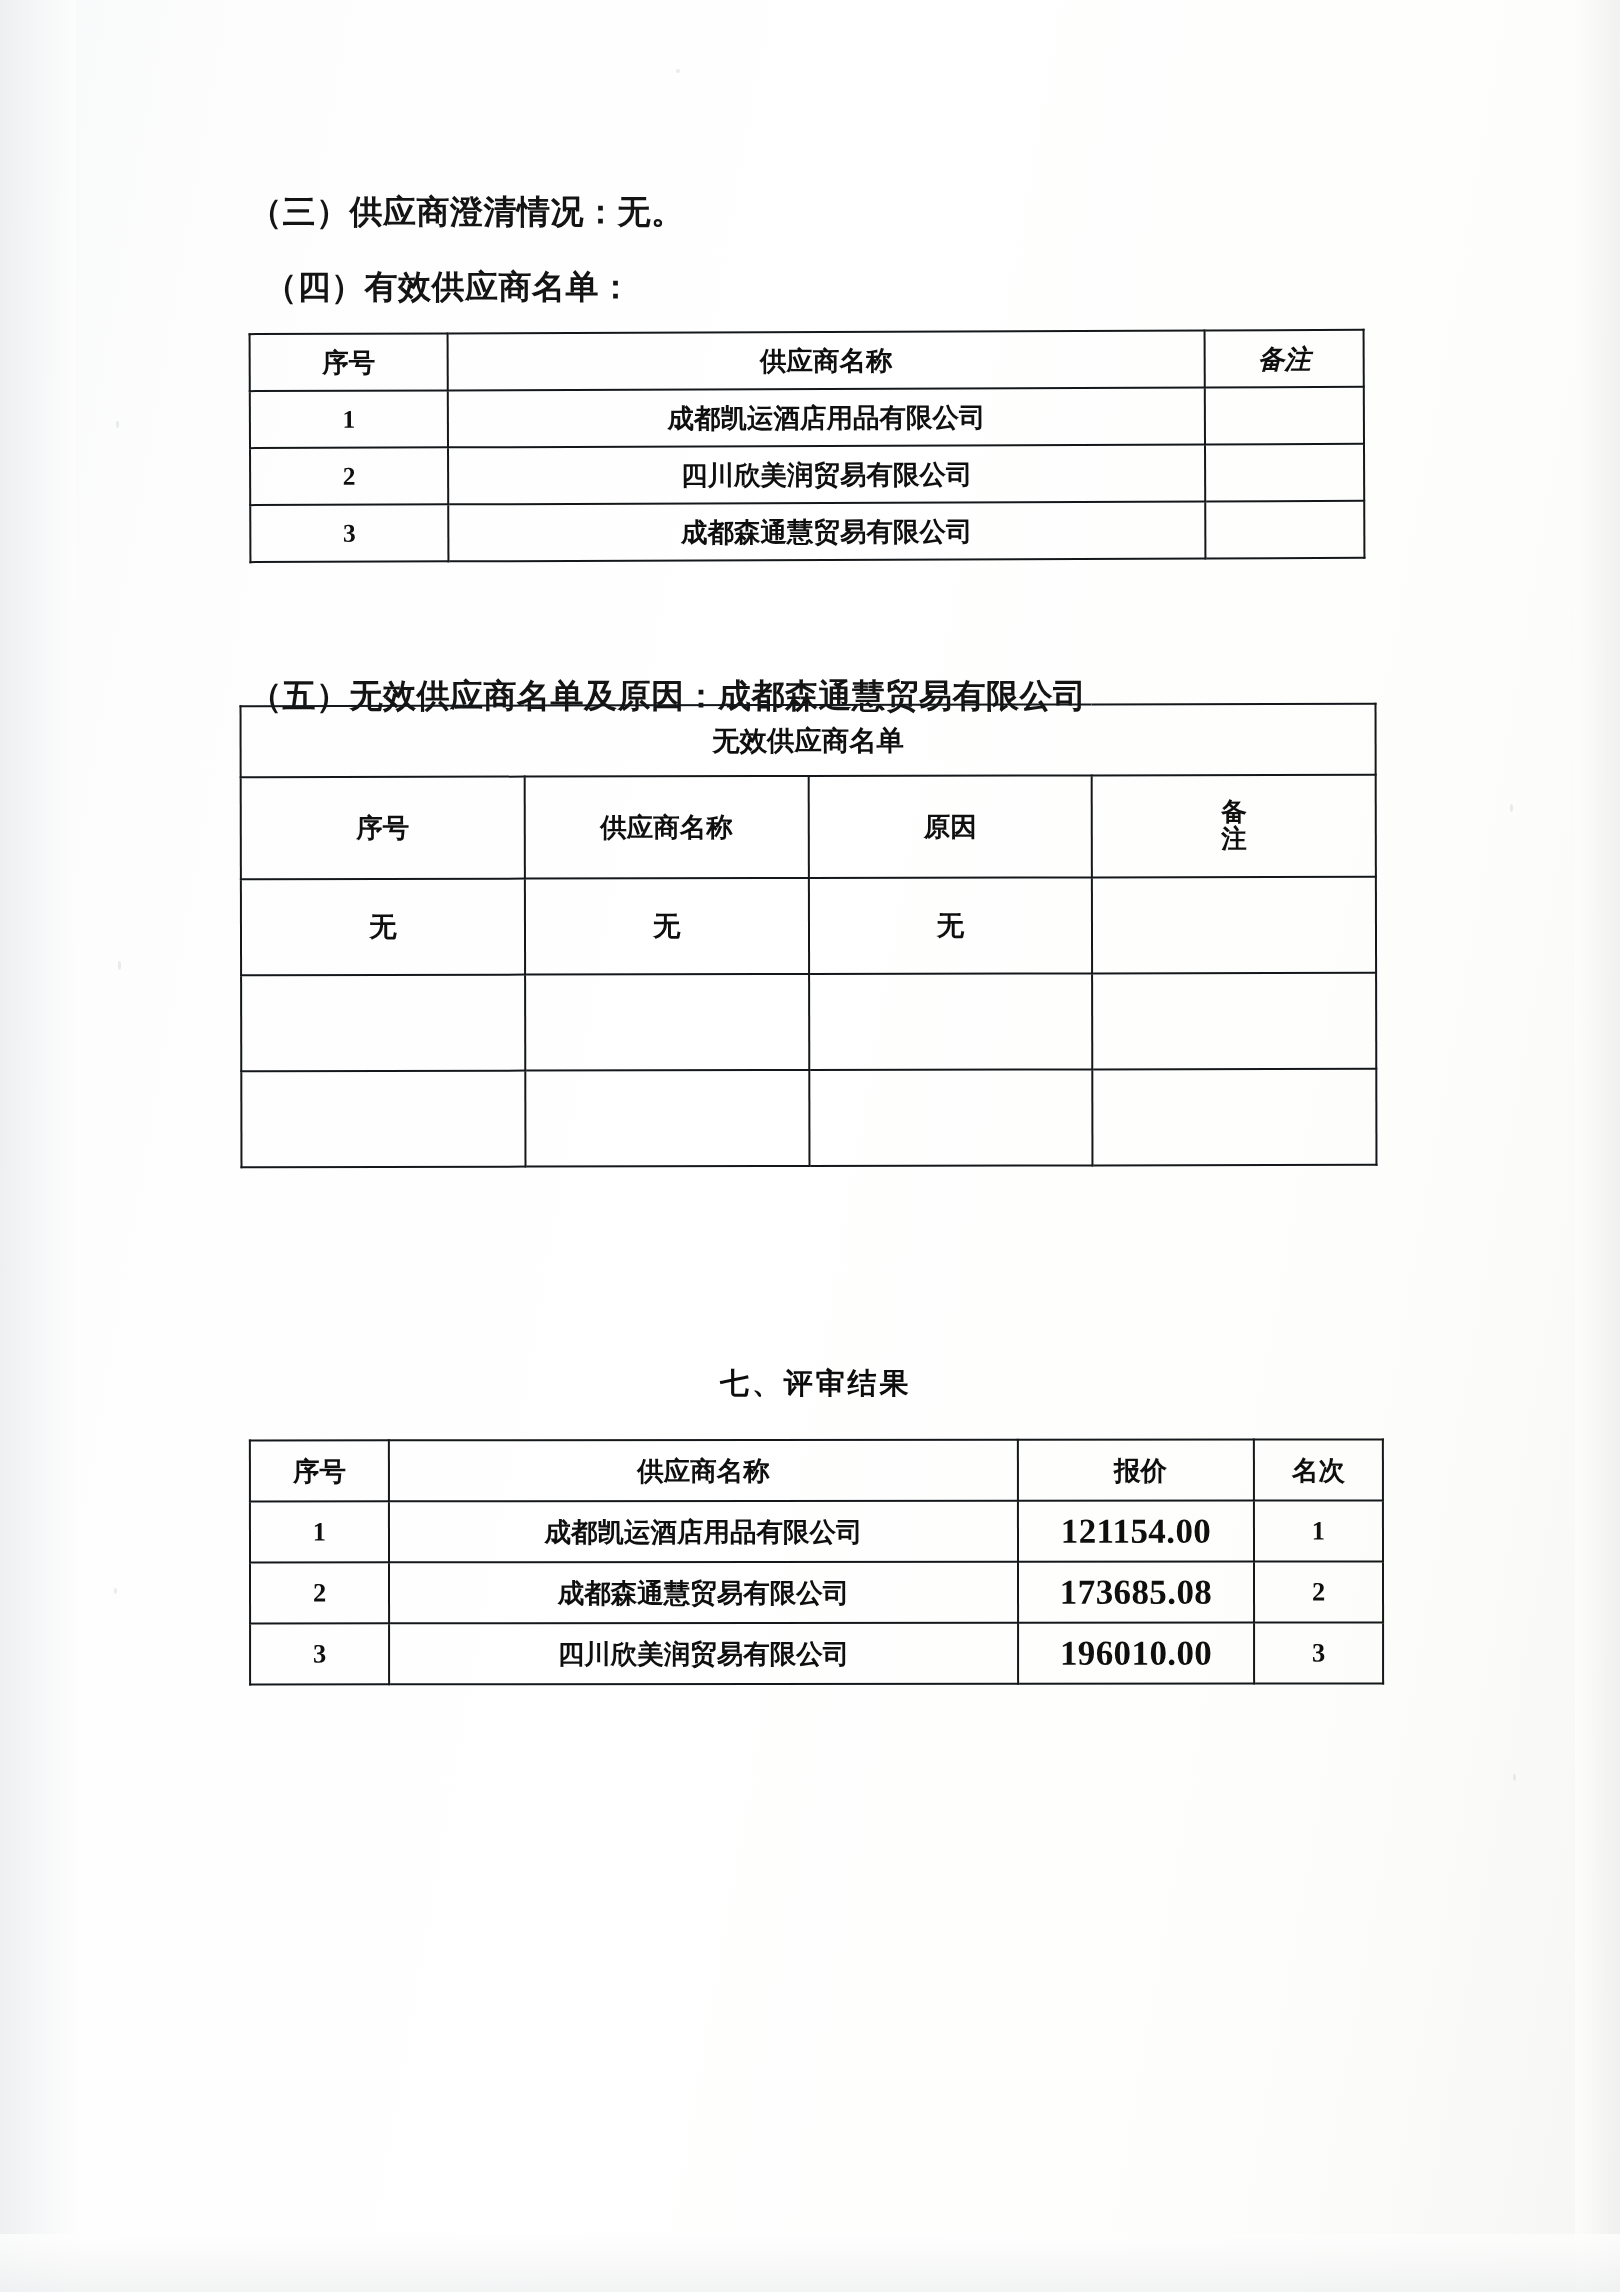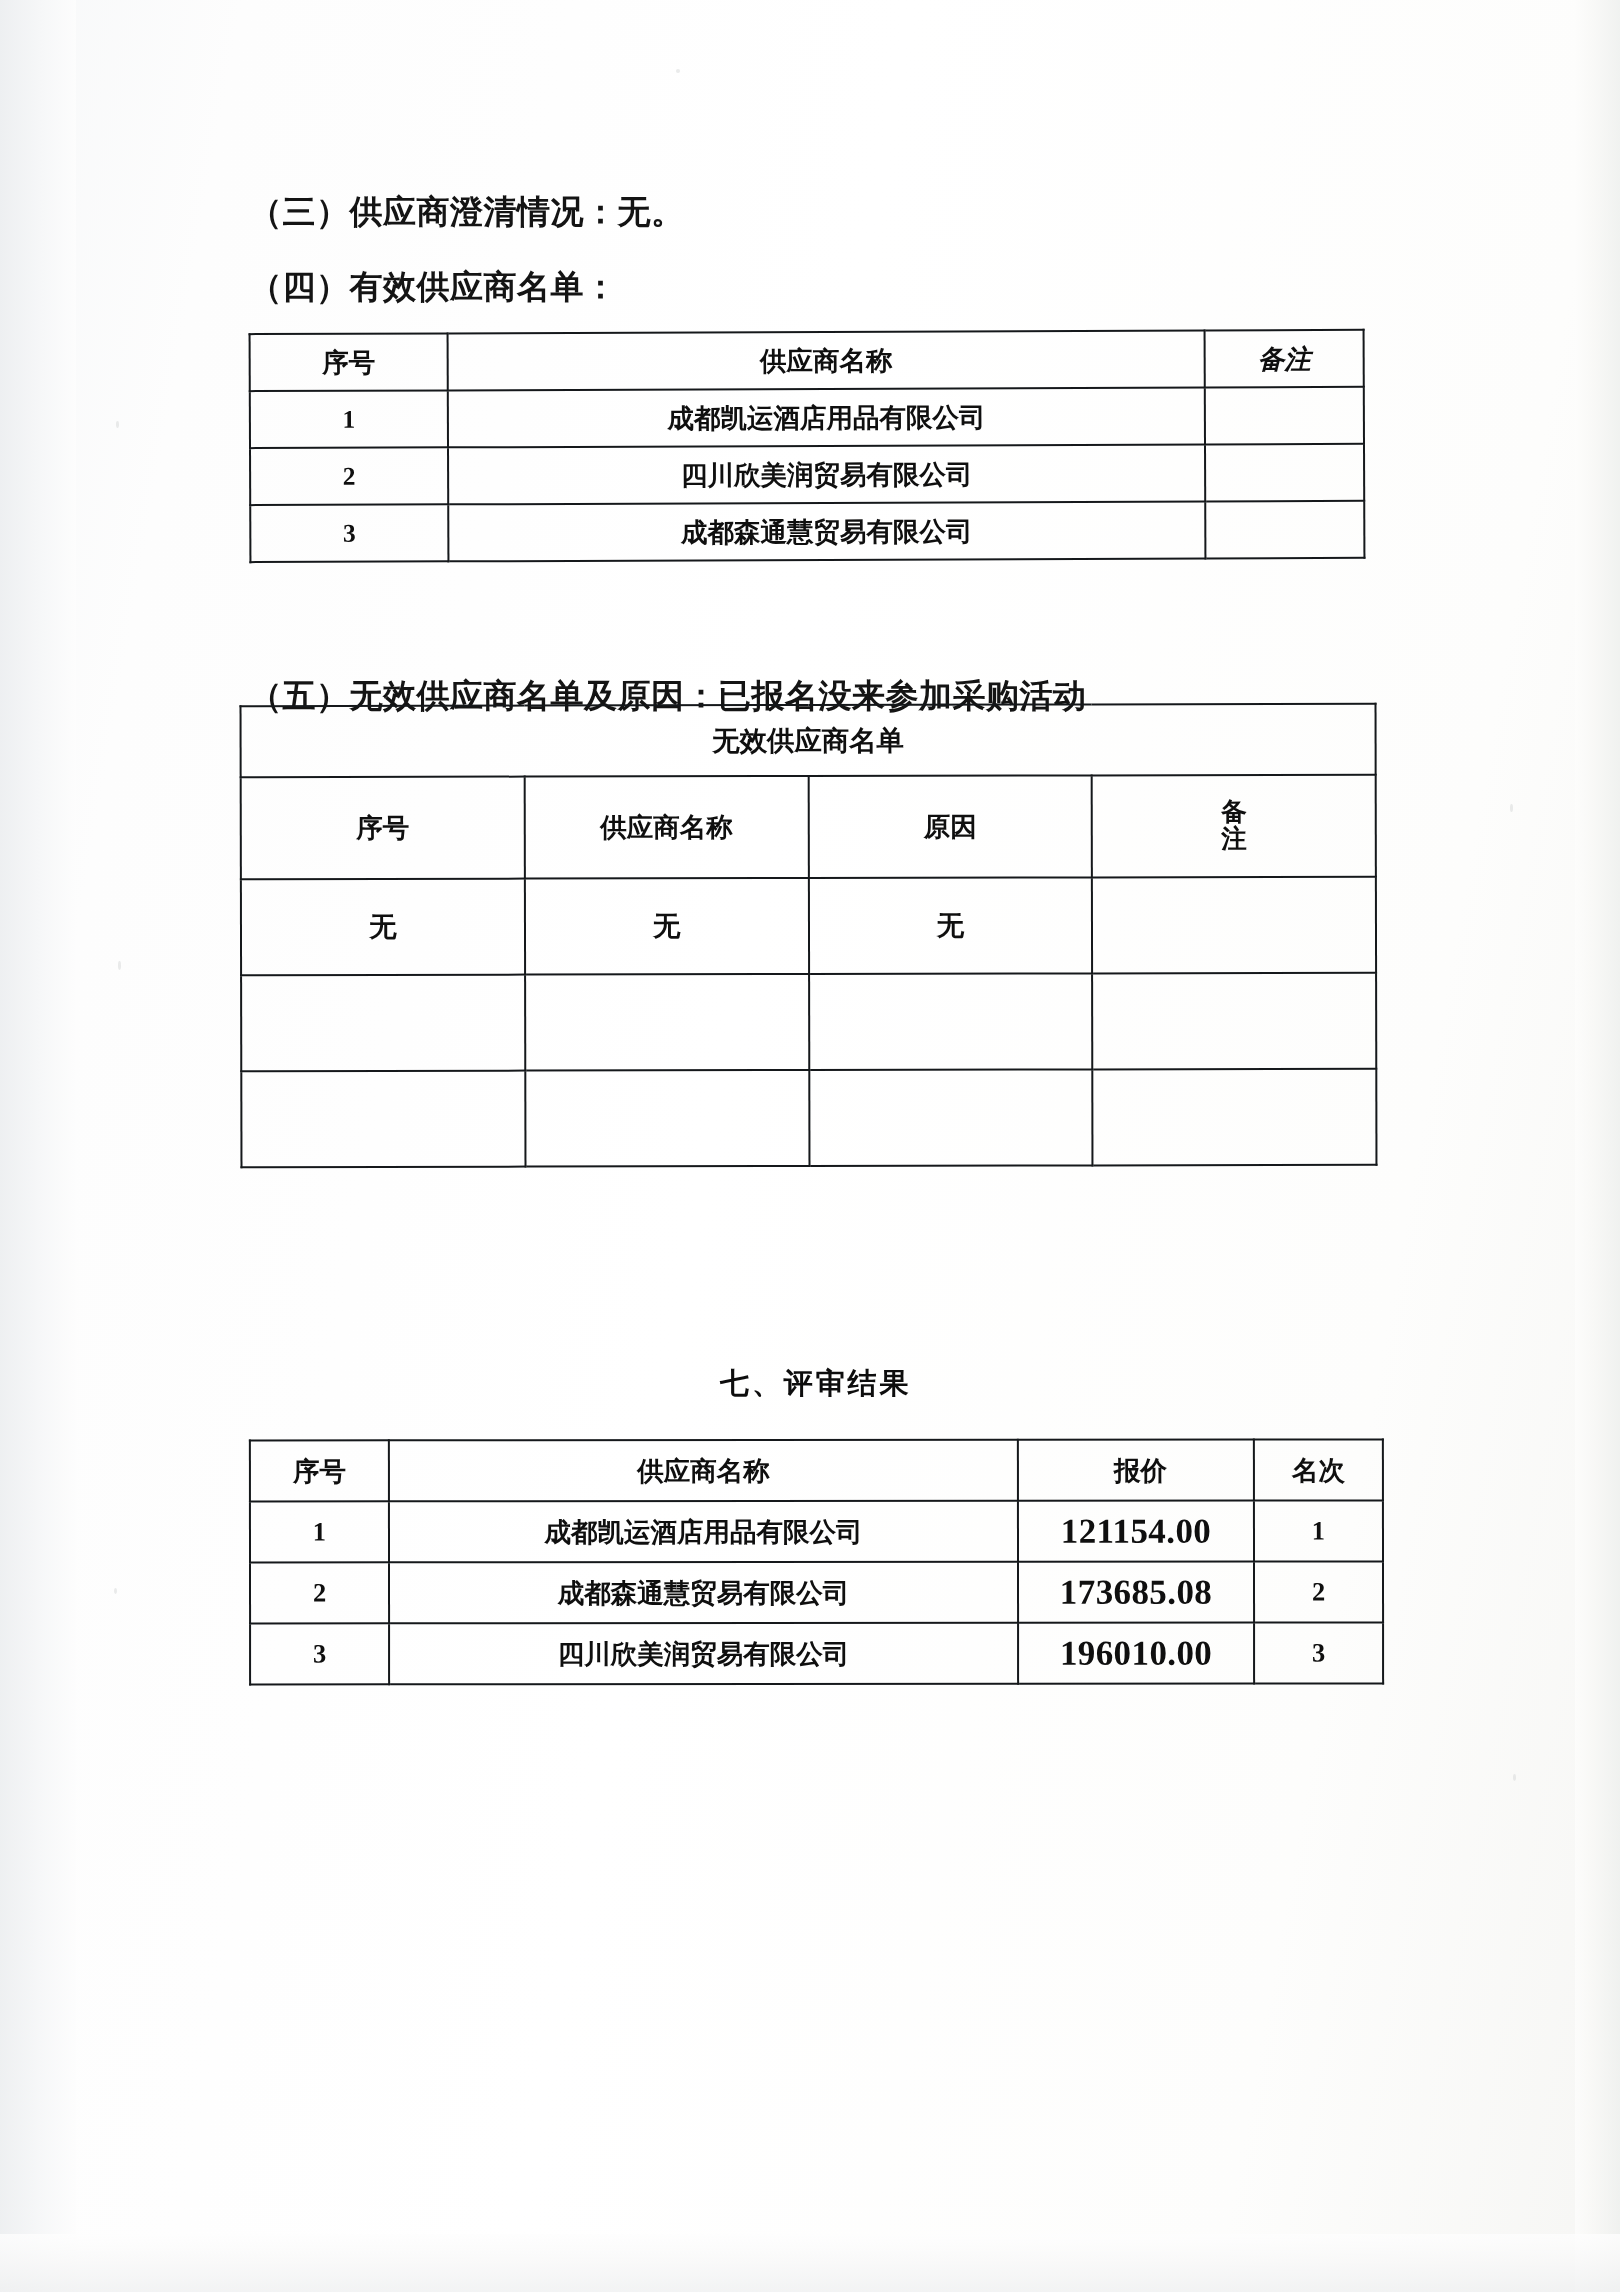--- a/index.html
+++ b/index.html
@@ -144,21 +144,21 @@
 
 <div class="page"></div>
 <div class="paper-edge-left"></div>
 <div class="paper-edge-right"></div>
 <div class="paper-edge-bottom"></div>
 
 <div class="content">
 
   <div class="para" style="left:249px; top:192px;">（三）供应商澄清情况：无。</div>
 
-  <div class="para" style="left:249px; top:267px;">（四）有效供应商名单：</div>
+  <div class="para" style="left:264px; top:267px;">（四）有效供应商名单：</div>
 
   <table class="tbl" id="table-valid-suppliers">
     <thead>
       <tr>
         <th class="c-no">序号</th>
         <th class="c-name">供应商名称</th>
         <th class="c-note">备注</th>
       </tr>
     </thead>
     <tbody>
@@ -173,21 +173,21 @@
         <td></td>
       </tr>
       <tr>
         <td class="seq">3</td>
         <td>成都森通慧贸易有限公司</td>
         <td></td>
       </tr>
     </tbody>
   </table>
 
-  <div class="para" style="left:249px; top:676px;">（五）无效供应商名单及原因：已报名没来参加采购活动</div>
+  <div class="para" style="left:249px; top:676px;">（五）无效供应商名单及原因：成都森通慧贸易有限公司</div>
 
   <table class="tbl" id="table-invalid-suppliers">
     <tbody>
       <tr class="row-title">
         <td colspan="4">无效供应商名单</td>
       </tr>
       <tr class="row-head">
         <th class="c-no">序号</th>
         <th class="c-name">供应商名称</th>
         <th class="c-reason">原因</th>

